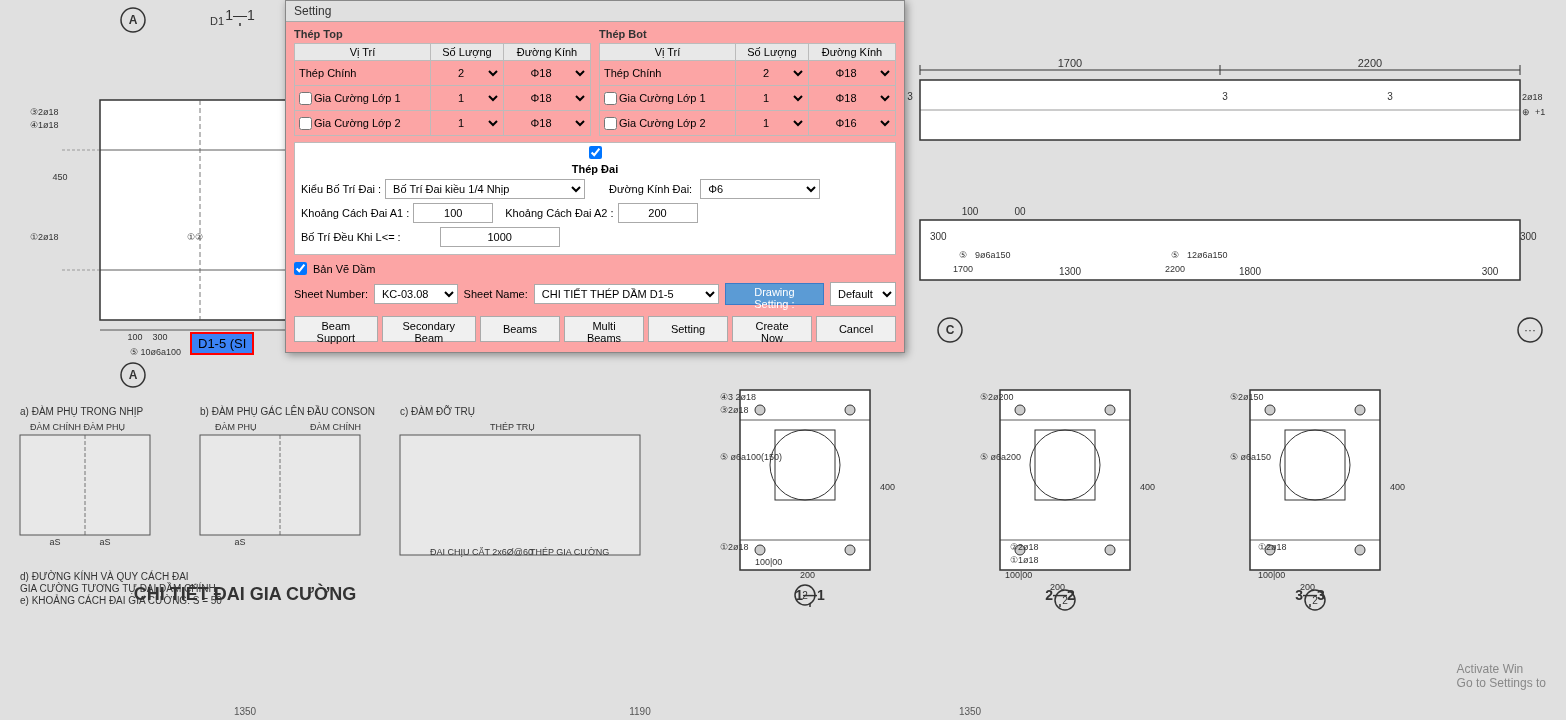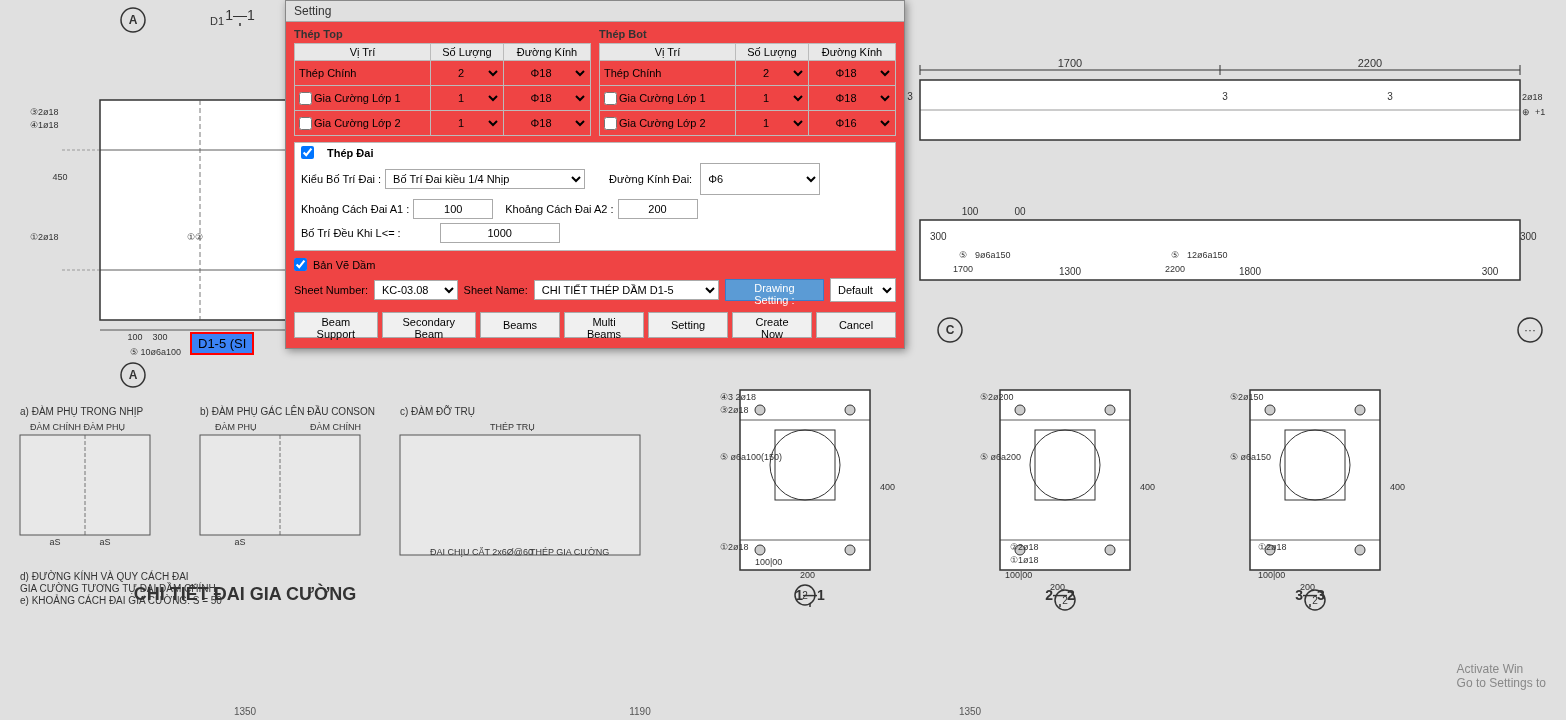--- a/index.html
+++ b/index.html
@@ -21,21 +21,21 @@
       height: 720px;
       background: #f0f0f0;
     }
 
     
     .dialog {
       position: absolute;
       top: 0;
       left: 285px;
       width: 620px;
-      background: #ef4444;
+      background: #fca5a5;
       border: 1px solid #888;
       box-shadow: 2px 2px 8px rgba(0,0,0,0.4);
       z-index: 100;
     }
 
     .dialog-title-bar {
       background: #e0e0e0;
       border-bottom: 1px solid #aaa;
       padding: 3px 8px;
       font-size: 12px;
@@ -112,22 +112,23 @@
     .thep-dai-section {
       border: 1px solid #bbb;
       margin-bottom: 4px;
       padding: 3px 6px;
       background: #fff;
     }
 
     .thep-dai-header {
       display: flex;
       align-items: center;
-      gap: 13px;
+      gap: 4px;
       margin-bottom: 4px;
+      flex-direction: column;
     }
 
     .thep-dai-header label {
       font-size: 11px;
       font-weight: bold;
     }
 
     .form-row {
       display: flex;
       align-items: center;
@@ -660,21 +661,21 @@
         <label>Thép Đai</label>
       </div>
 
       <div class="form-row">
         <label>Kiểu Bố Trí Đai :</label>
         <select style="width:200px;border:1px solid #aaa;font-size:11px;background:white;height:20px;">
           <option>Bố Trí Đai kiều 1/4 Nhịp</option>
           <option>Bố Trí Đai kiều 1/3 Nhịp</option>
         </select>
         <label style="margin-left:24px;">Đường Kính Đai:</label>
-        <select style="width:120px;border:1px solid #aaa;font-size:11px;background:white;height:32px;margin-left:4px;">
+        <select style="width:120px;border:1px solid #aaa;font-size:11px;background:white;height:20px;margin-left:4px;">
           <option>Φ6</option><option>Φ8</option><option>Φ10</option>
         </select>
       </div>
 
       <div class="khoang-row">
         <div class="khoang-item">
           <label>Khoảng Cách Đai A1 :</label>
           <input type="text" value="100" style="width: 80px; border: 1px solid rgb(170, 170, 170); font-size: 11px; background: white; height: 20px; text-align: center;">
         </div>
         <div class="khoang-item">

